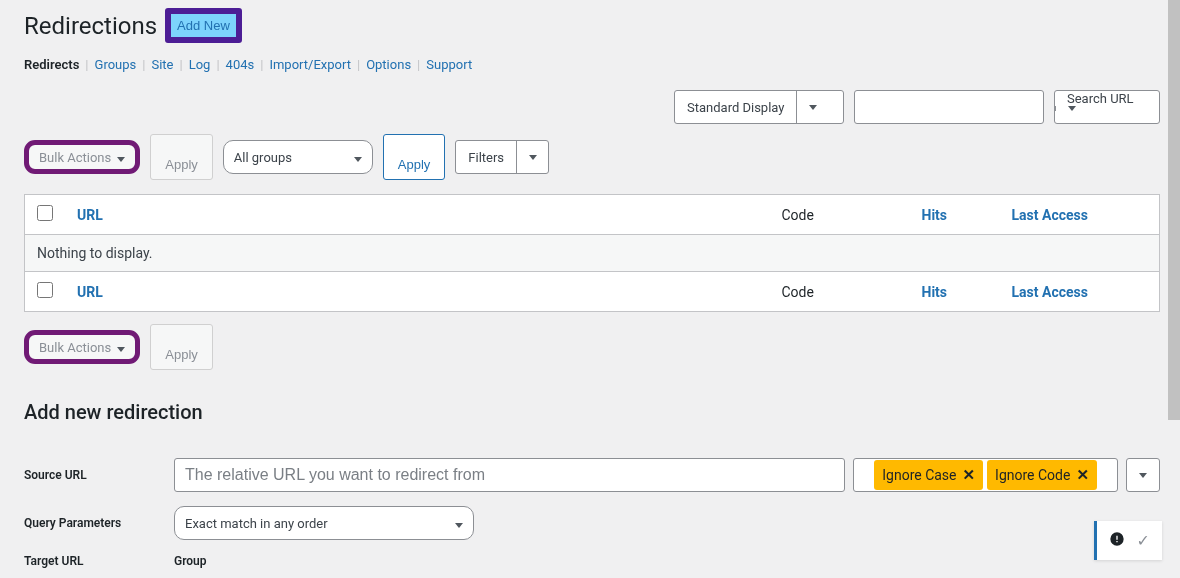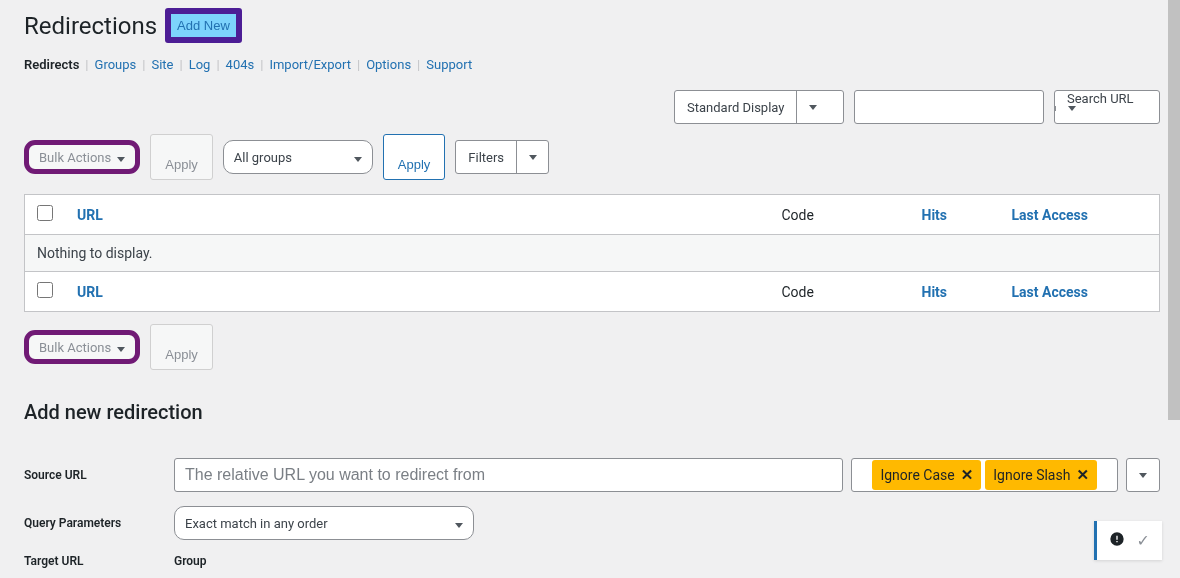--- a/index.html
+++ b/index.html
@@ -366,21 +366,21 @@
   <div class="form-grid">
     <div class="form-label">Source URL</div>
     <div class="form-row">
       <input class="text-input" style="flex: 1 1 0%;" type="text" placeholder="The relative URL you want to redirect from">
       <div class="chip-holder">
         <span class="chip">
           <span>Ignore Case</span>
           <span class="x-icon">✕</span>
         </span>
         <span class="chip">
-          <span>Ignore Slash</span>
+          <span>Ignore Code</span>
           <span class="x-icon">✕</span>
         </span>
       </div>
       <div class="caret-box caret-down"></div>
     </div>
 
     <div class="form-label">Query Parameters</div>
     <div class="form-row">
       <div class="select-white" style="width:300px;">
         <span>Exact match in any order</span>

